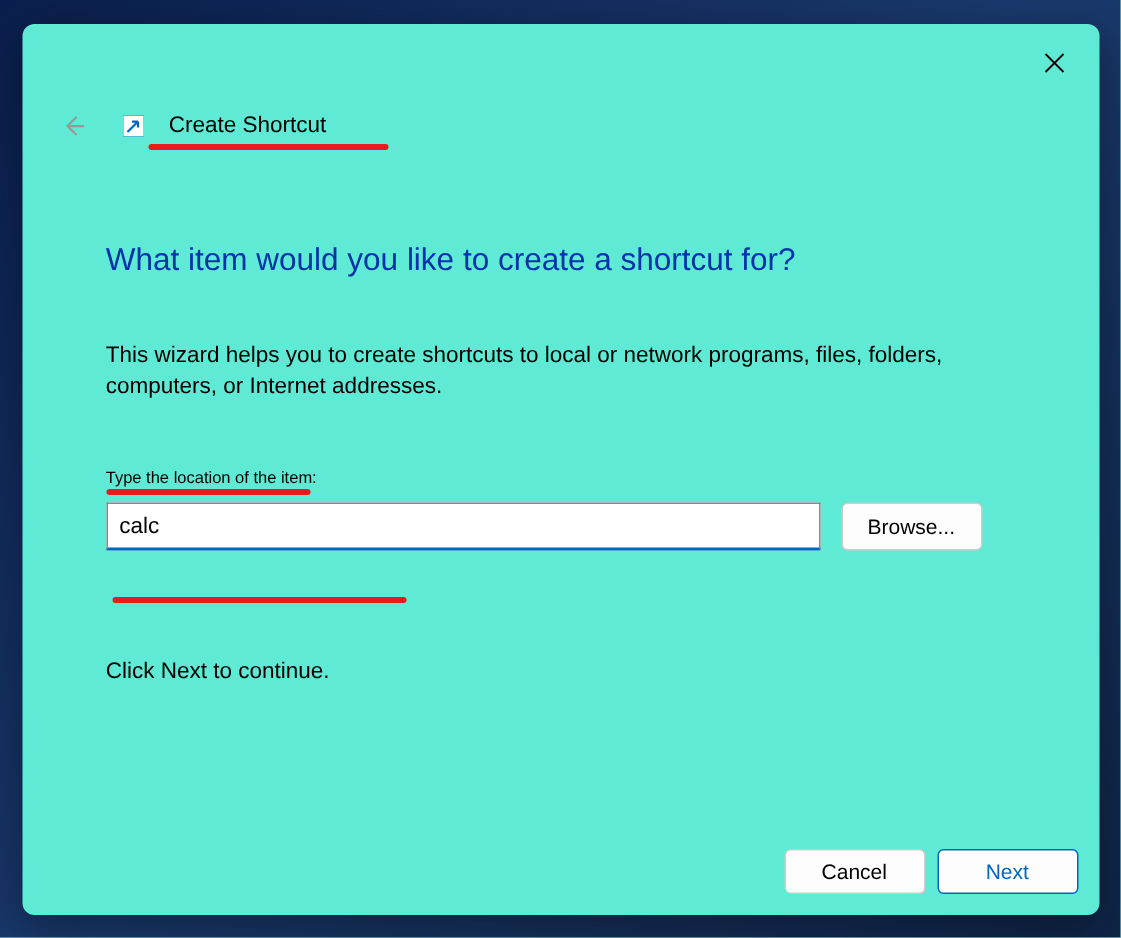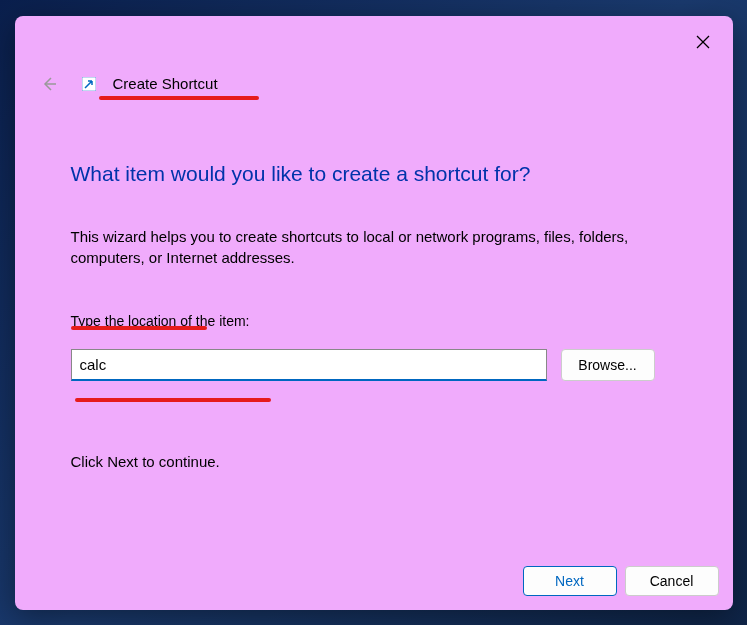--- a/index.html
+++ b/index.html
@@ -13,21 +13,21 @@
       height: 625px;
       background: linear-gradient(135deg, #0a1f4d 0%, #1a3a6e 50%, #0f2548 100%);
       display: flex;
       align-items: center;
       justify-content: center;
       overflow: hidden;
     }
     .dialog {
       width: 718px;
       height: 594px;
-      background: #f0abfc;
+      background: #5eead4;
       border-radius: 8px;
       box-shadow: 0 8px 32px rgba(0,0,0,0.4);
       position: relative;
       display: flex;
       flex-direction: column;
     }
     .close-btn {
       position: absolute;
       top: 14px;
       right: 18px;
@@ -94,23 +94,23 @@
       margin-bottom: 40px;
       margin-top: 22px;
     }
     .description {
       font-size: 15px;
       color: #000;
       line-height: 1.45;
       margin-bottom: 44px;
     }
     .input-label {
-      font-size: 14px;
-      color: #000;
-      margin-bottom: 20px;
+      font-size: 11px;
+      color: #000;
+      margin-bottom: 10px;
     }
     .input-row {
       display: flex;
       gap: 14px;
       align-items: center;
       margin-bottom: 4px;
     }
     .location-input {
       width: 476px;
       height: 32px;
@@ -211,17 +211,17 @@
     <div class="input-row">
       <input type="text" class="location-input" value="calc" style="">
       <button class="browse-btn">Browse...</button>
     </div>
     <div class="underline-input"></div>
     <p class="continue-text">Click Next to continue.</p>
     <div class="underline-continue"></div>
   </div>
 
   <div class="footer">
+    <button class="footer-btn">Cancel</button>
     <button class="footer-btn primary">Next</button>
-    <button class="footer-btn">Cancel</button>
   </div>
 
 </div>
 
 </body></html>

